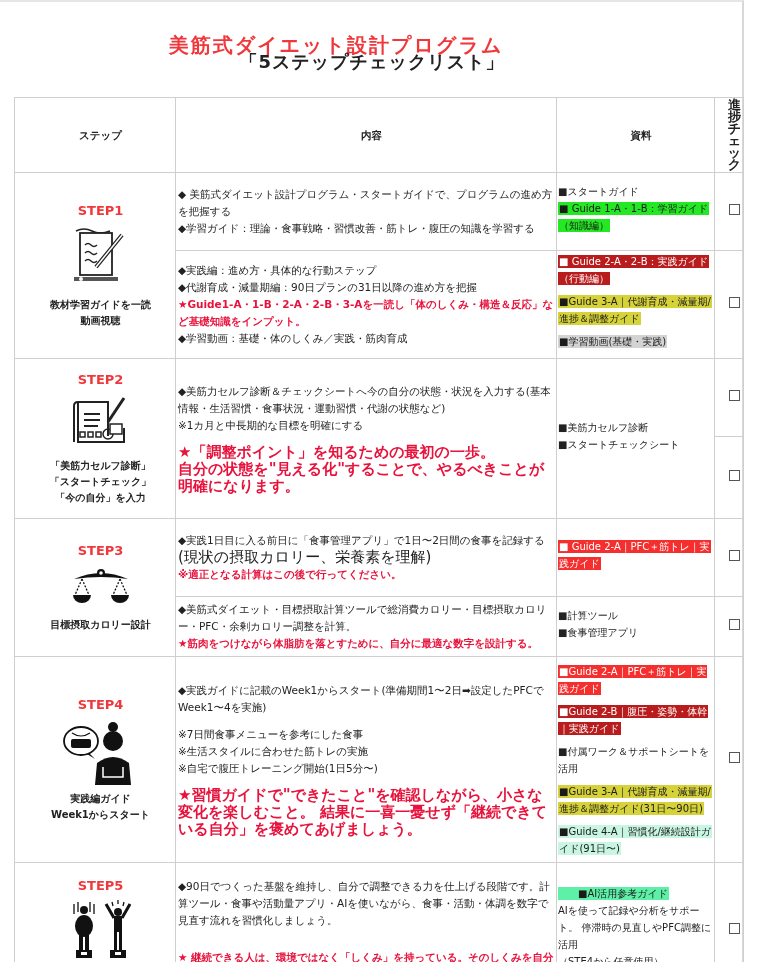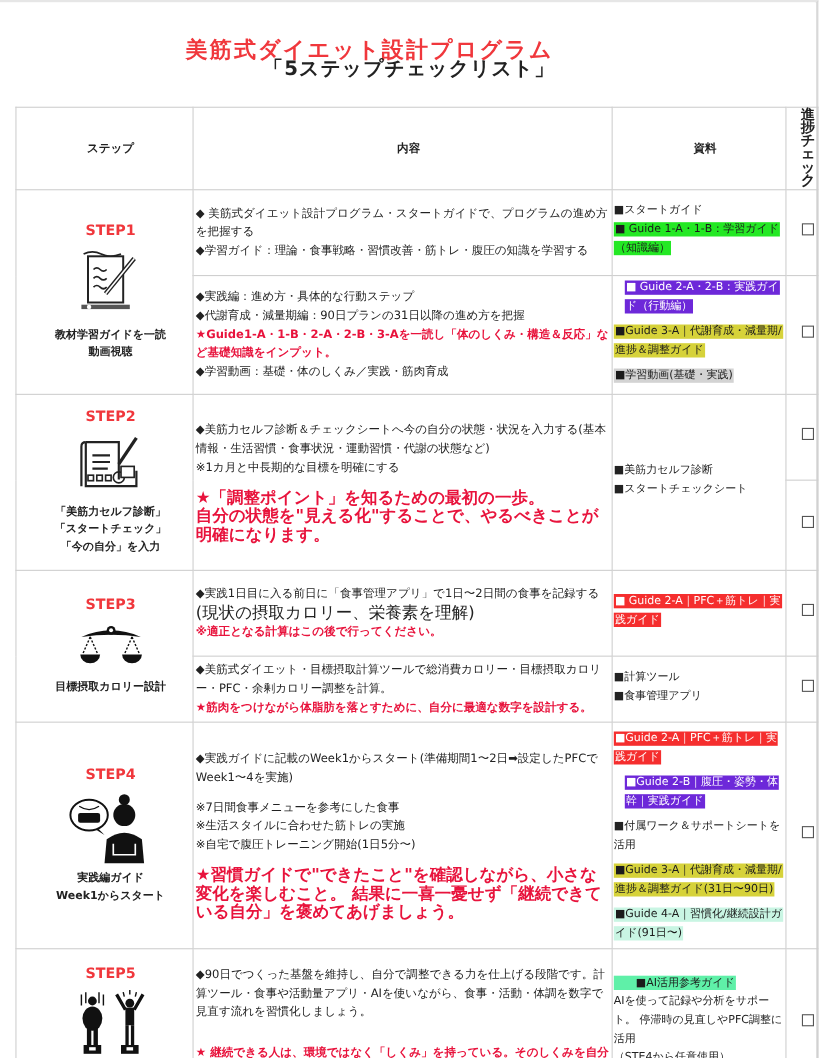--- a/index.html
+++ b/index.html
@@ -22,21 +22,21 @@
   .content { padding: 4px 2px 4px 2px; }
   .content p { margin: 0; }
   .red { color: #e8133c; font-weight: bold; }
   .bold { font-weight: normal; }
   .small { font-size: 15px; }
   .gap { height: 10px; }
   .res { padding: 2px 1px; font-weight: normal; font-size: 10px; line-height: 17px; }
   .res p { margin: 0 0 6px 0; }
   .hl { padding: 1px 1px; box-decoration-break: clone; -webkit-box-decoration-break: clone; }
   .hl-green { background: #24e824; color: #1b1b1b; }
-  .hl-magenta { background: #6d28d9; color: #ffffff; margin-left: 10px; }
+  .hl-magenta { background: #b91c1c; color: #ffffff; }
   .hl-yellow { background: #d6d23a; color: #1b1b1b; }
   .hl-gray { background: #d3d3d3; color: #1b1b1b; }
   .hl-red { background: #f52e2e; color: #ffffff; text-align: right; }
   .hl-mint { background: #c9f5e3; color: #1b1b1b; }
   .hl-aqua { background: #5ff0a8; color: #1b1b1b; padding-left: 20px; }
   .check { text-align: center; }
   .cb { display: inline-block; width: 9px; height: 9px; border: 1.5px solid #555; background: #fff; }
 </style>
 </head>
 <body>

